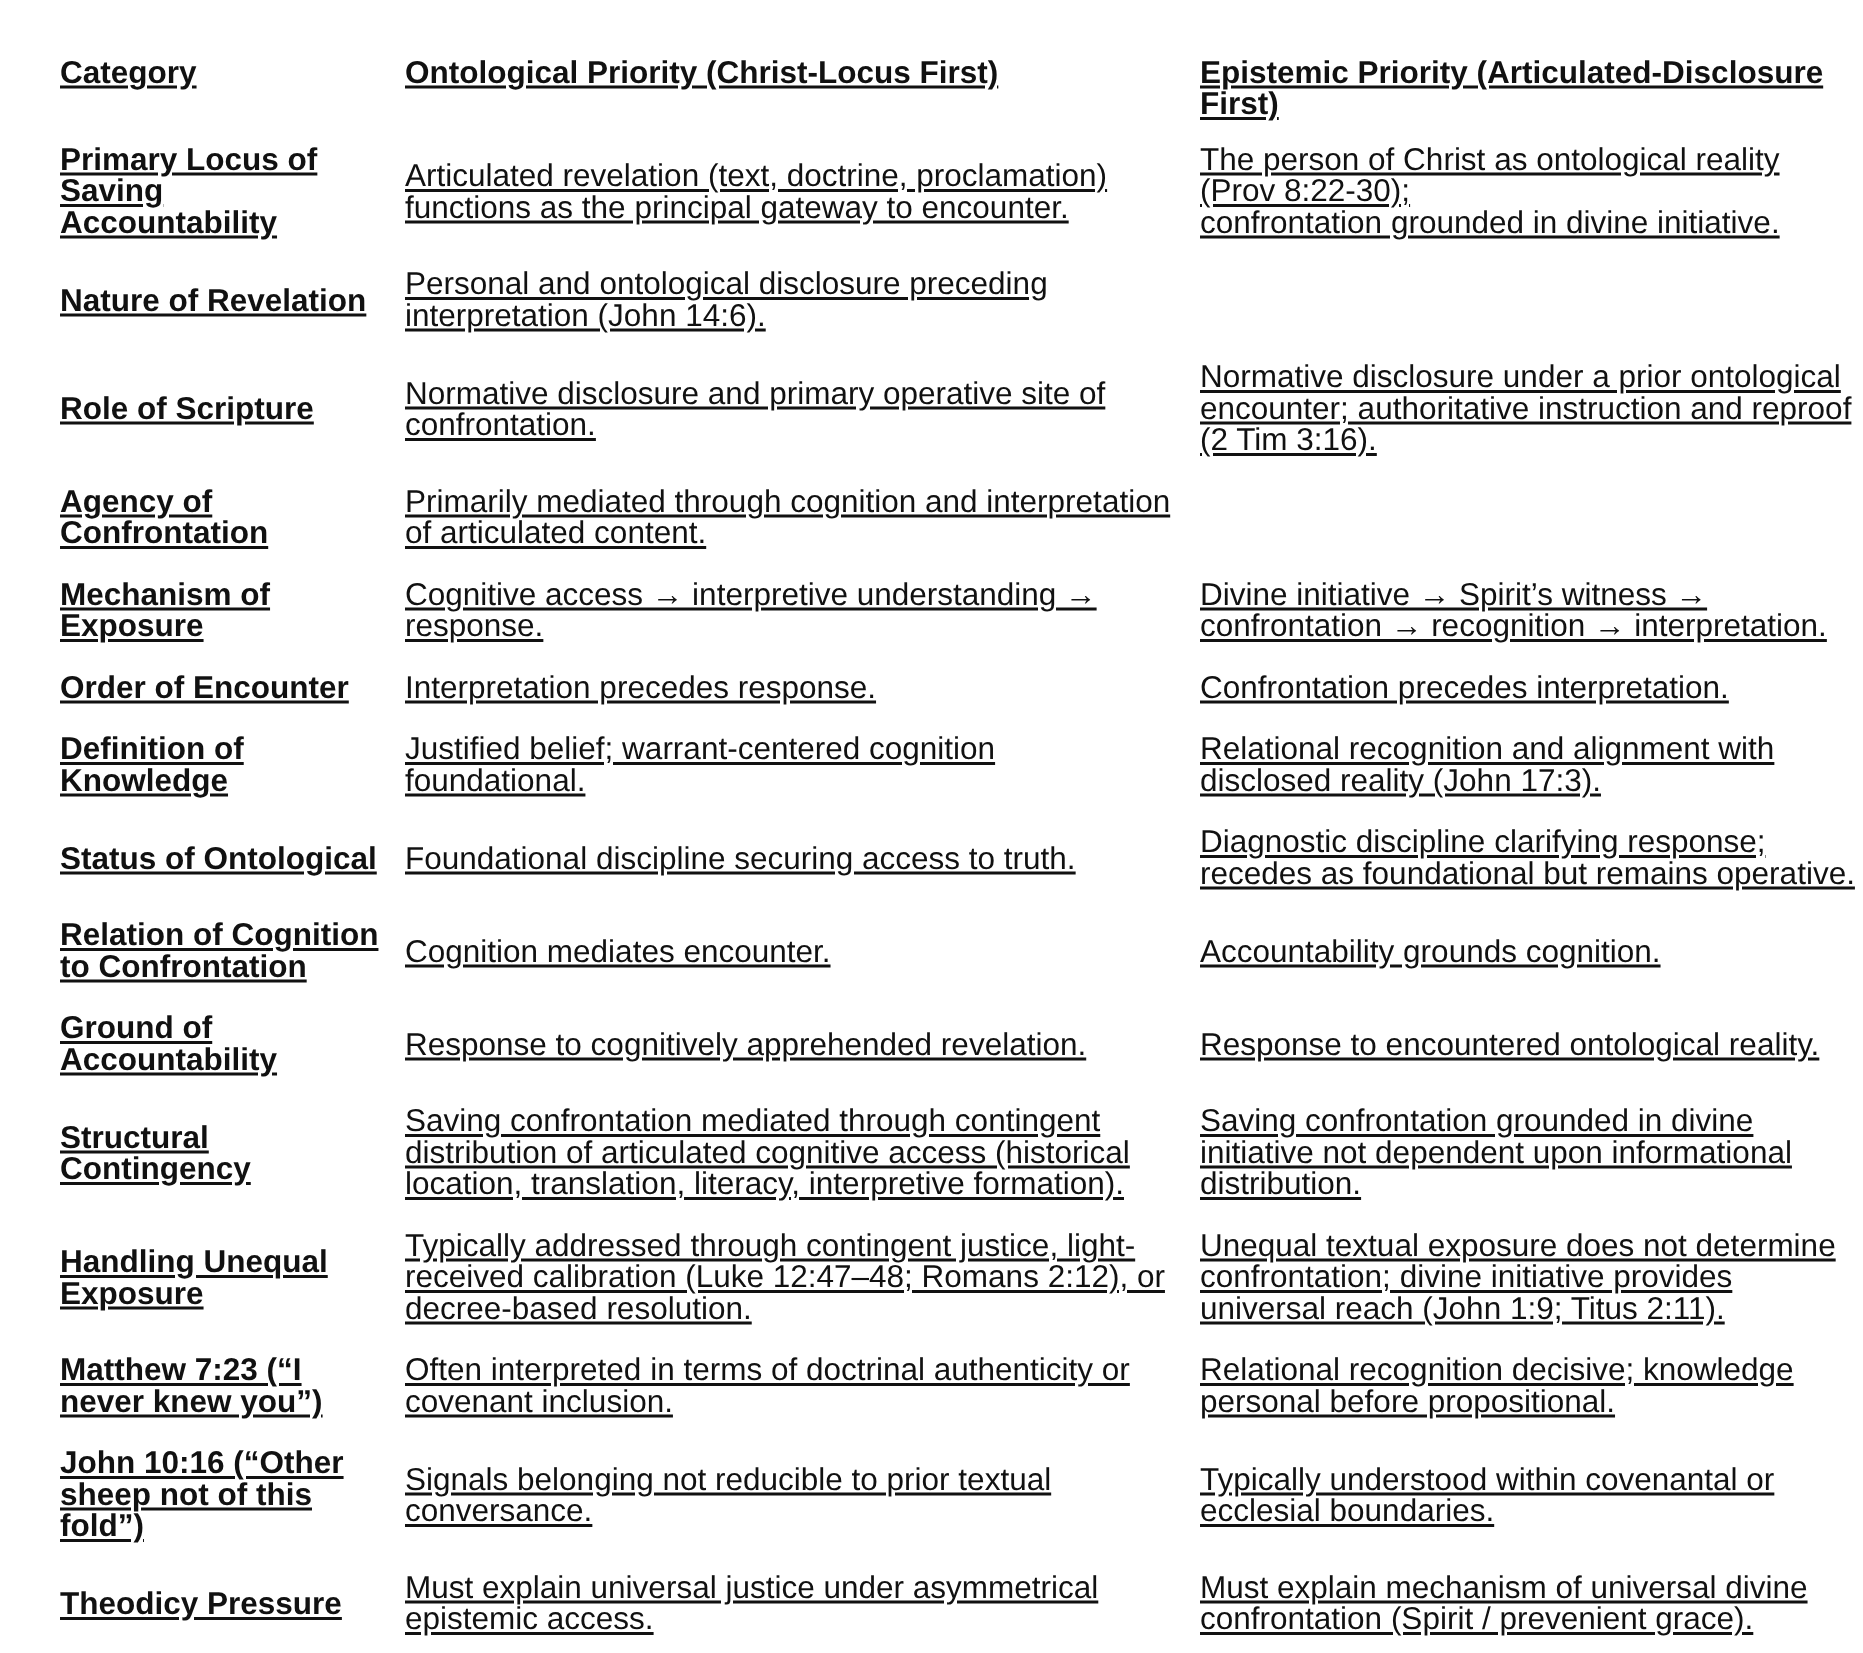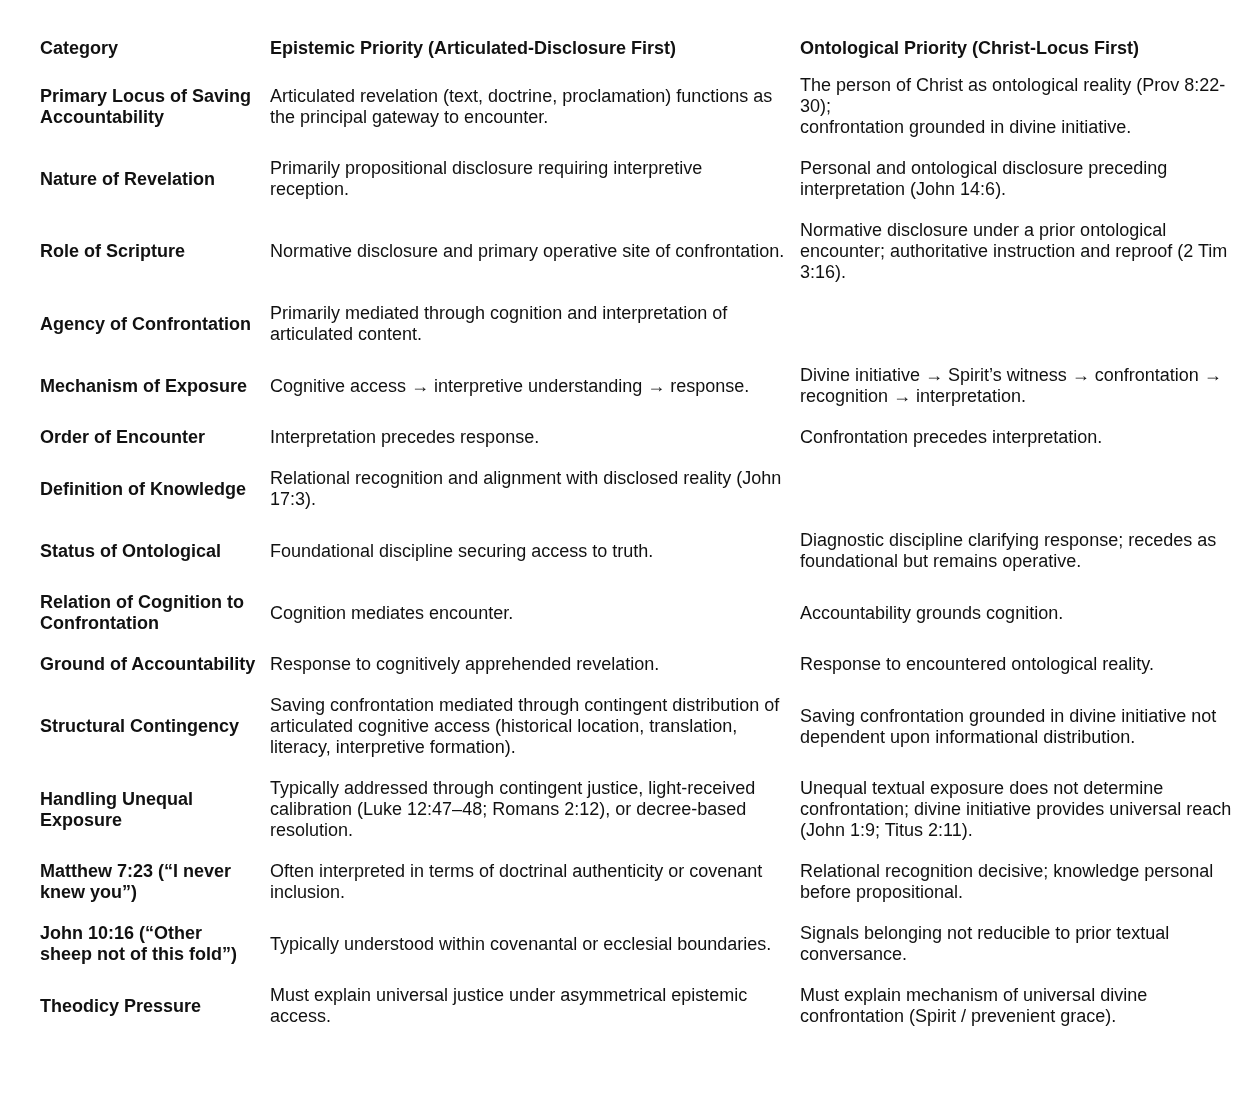--- a/index.html
+++ b/index.html
@@ -19,49 +19,49 @@
     display: grid;
     grid-template-columns: 230px 530px 437px;
     align-items: center;
     padding: 10px 0;
   }
   .t-row.header-row {
     padding: 2px 0 6px 0;
     align-items: start;
   }
   .cell {
-    font-size: 18px;
+    font-size: 21px;
     line-height: 21px;
     padding-right: 14px;
     white-space: pre-line;
+    text-decoration: underline;
   }
   .cell:last-child { padding-right: 0; }
   .header-cell { font-weight: bold; }
   .category-cell { font-weight: bold; }
 </style>
 </head>
 <body>
 
 <div class="table-wrap">
   <div class="t-row header-row">
     <div class="cell header-cell">Category</div>
+    <div class="cell header-cell">Ontological Priority (Christ-Locus First)</div>
     <div class="cell header-cell">Epistemic Priority (Articulated-Disclosure First)</div>
-    <div class="cell header-cell">Ontological Priority (Christ-Locus First)</div>
   </div>
   <div id="rows-container">
   <div class="t-row">
     <div class="cell category-cell">Primary Locus of Saving Accountability</div>
     <div class="cell epistemic-cell">Articulated revelation (text, doctrine, proclamation) functions as the principal gateway to encounter.</div>
     <div class="cell ontological-cell">The person of Christ as ontological reality (Prov 8:22-30);
 confrontation grounded in divine initiative.</div>
   </div>
 
   <div class="t-row">
     <div class="cell category-cell">Nature of Revelation</div>
-    <div class="cell epistemic-cell">Primarily propositional disclosure requiring interpretive reception.</div>
     <div class="cell ontological-cell">Personal and ontological disclosure preceding interpretation (John 14:6).</div>
   </div>
 
   <div class="t-row">
     <div class="cell category-cell">Role of Scripture</div>
     <div class="cell epistemic-cell">Normative disclosure and primary operative site of confrontation.</div>
     <div class="cell ontological-cell">Normative disclosure under a prior ontological encounter; authoritative instruction and reproof (2 Tim 3:16).</div>
   </div>
 
   <div class="t-row">
@@ -76,20 +76,21 @@
   </div>
 
   <div class="t-row">
     <div class="cell category-cell">Order of Encounter</div>
     <div class="cell epistemic-cell">Interpretation precedes response.</div>
     <div class="cell ontological-cell">Confrontation precedes interpretation.</div>
   </div>
 
   <div class="t-row">
     <div class="cell category-cell">Definition of Knowledge</div>
+    <div class="cell epistemic-cell">Justified belief; warrant-centered cognition foundational.</div>
     <div class="cell ontological-cell">Relational recognition and alignment with disclosed reality (John 17:3).</div>
   </div>
 
   <div class="t-row">
     <div class="cell category-cell">Status of Ontological</div>
     <div class="cell epistemic-cell">Foundational discipline securing access to truth.</div>
     <div class="cell ontological-cell">Diagnostic discipline clarifying response; recedes as foundational but remains operative.</div>
   </div>
 
   <div class="t-row">
@@ -117,22 +118,22 @@
   </div>
 
   <div class="t-row">
     <div class="cell category-cell">Matthew 7:23 (“I never knew you”)</div>
     <div class="cell epistemic-cell">Often interpreted in terms of doctrinal authenticity or covenant inclusion.</div>
     <div class="cell ontological-cell">Relational recognition decisive; knowledge personal before propositional.</div>
   </div>
 
   <div class="t-row">
     <div class="cell category-cell">John 10:16 (“Other sheep not of this fold”)</div>
+    <div class="cell ontological-cell">Signals belonging not reducible to prior textual conversance.</div>
     <div class="cell epistemic-cell">Typically understood within covenantal or ecclesial boundaries.</div>
-    <div class="cell ontological-cell">Signals belonging not reducible to prior textual conversance.</div>
   </div>
 
   <div class="t-row">
     <div class="cell category-cell">Theodicy Pressure</div>
     <div class="cell epistemic-cell">Must explain universal justice under asymmetrical epistemic access.</div>
     <div class="cell ontological-cell">Must explain mechanism of universal divine confrontation (Spirit / prevenient grace).</div>
   </div>
 
 
 </div>

